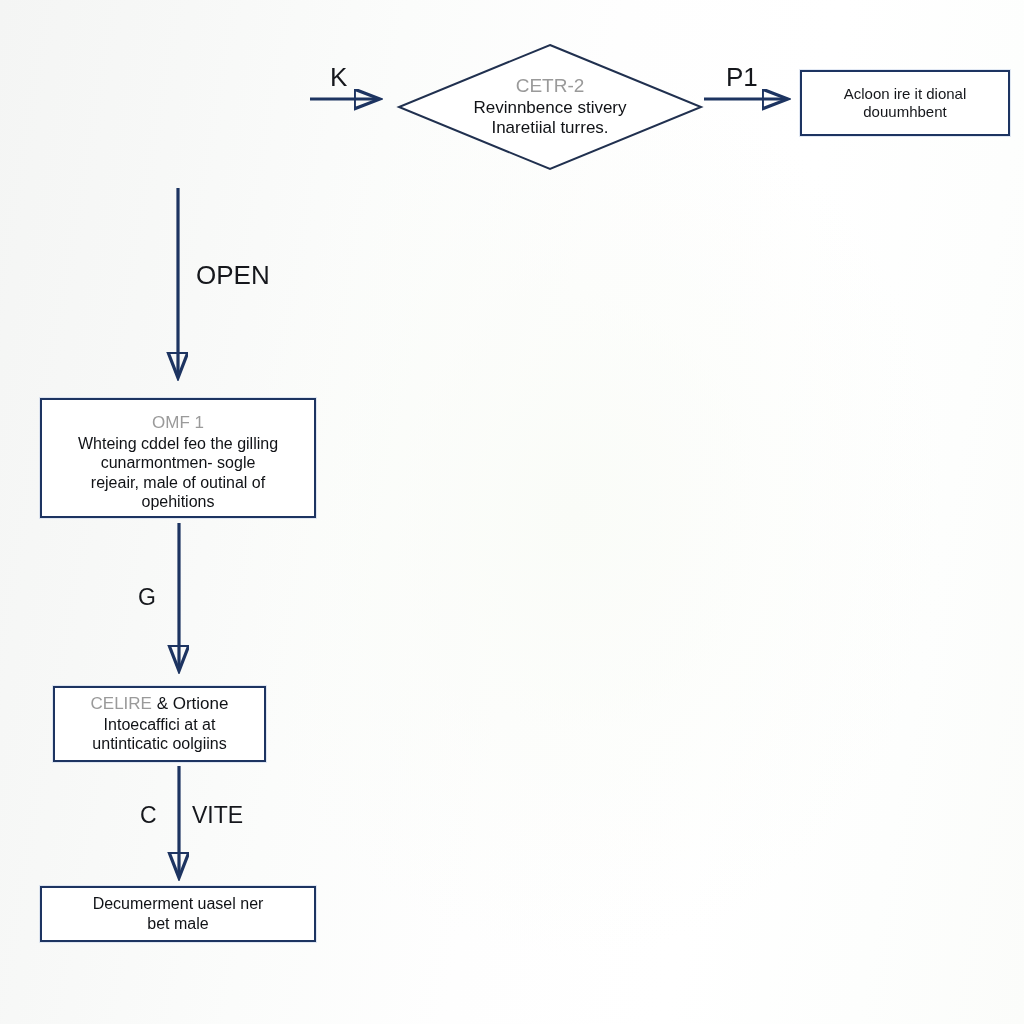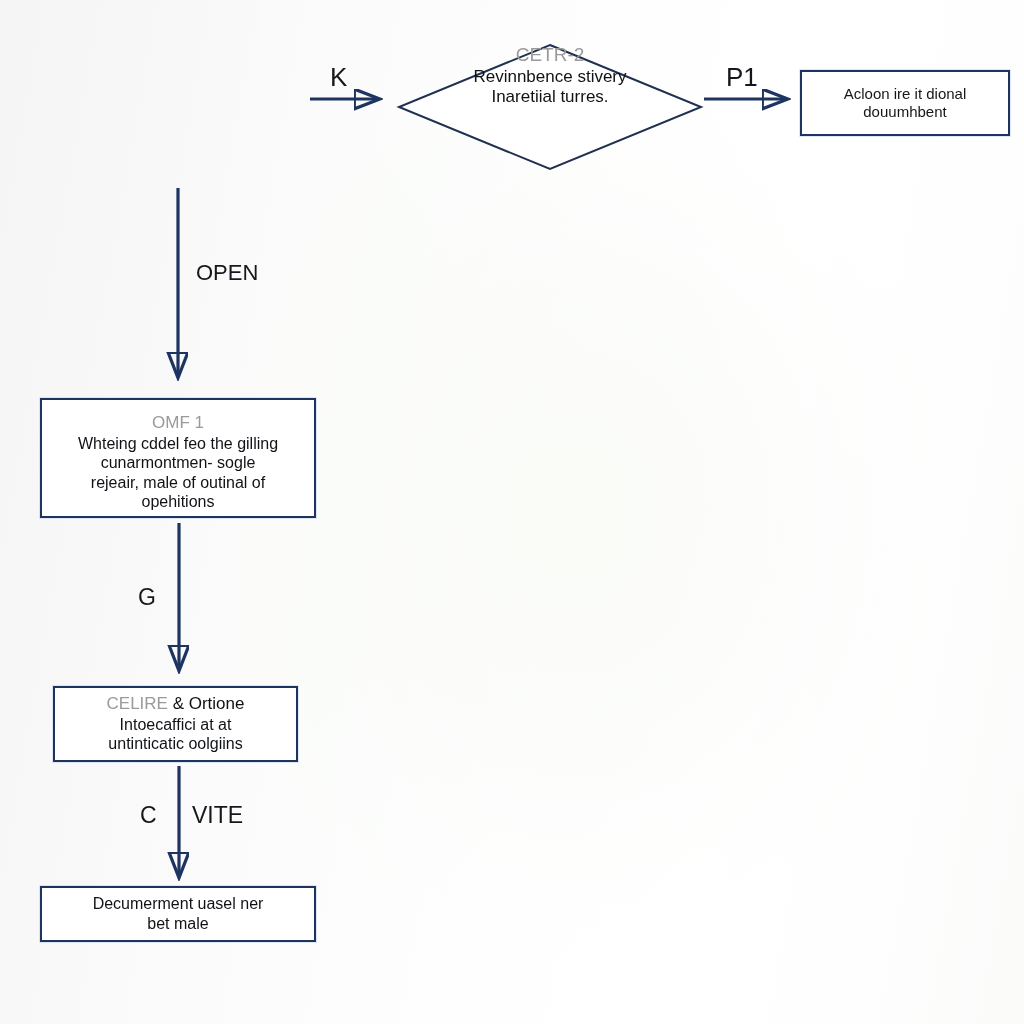--- a/index.html
+++ b/index.html
@@ -56,21 +56,21 @@
   }
   .diamond-label {
     position: absolute;
     left: 0;
     top: 0;
     width: 100%;
     height: 100%;
     display: flex;
     flex-direction: column;
     align-items: center;
-    justify-content: flex-start;
+    justify-content: center;
     text-align: center;
     line-height: 1.2;
     pointer-events: none;
   }
 
   .muted { color: #9a9a9a; }
   .dark  { color: #101216; }
   .bold-title {
     font-weight: bold;
     color: #0a0b0d;
@@ -137,21 +137,21 @@
   </div>
 
   <svg class="conn" style="left:162px; top:186px; width:32px; height:208px;" width="32" height="208">
     <defs>
       <marker id="arrowC" markerWidth="9" markerHeight="9" refX="7.4" refY="3.1" orient="auto" markerUnits="strokeWidth">
         <path d="M0,0 L8,3.1 L0,6.2 z" fill="#1d3461"></path>
       </marker>
     </defs>
     <line x1="16" y1="2" x2="16" y2="190" stroke-width="3.2" marker-end="url(#arrowC)"></line>
   </svg>
-  <div class="edge-label" style="left:196px; top:260px; font-size:22px;">OPEN</div>
+  <div class="edge-label" style="left:196px; top:260px; font-size:26px;">OPEN</div>
 
   <div class="node rect" style="left:40px; top:398px; width:276px; height:120px;align-items:flex-end;">
     <div class="rect-text">
       <div class="muted" style="font-size:17px;">OMF 1</div>
       <div class="dark" style="font-size:16px;">Whteing cddel feo the gilling</div>
       <div class="dark" style="font-size:16px;">cunarmontmen- sogle</div>
       <div class="dark" style="font-size:16px;">rejeair, male of outinal of</div>
       <div class="dark" style="font-size:16px;">opehitions</div>
     </div>
   </div>
@@ -159,21 +159,21 @@
   <svg class="conn" style="left:163px; top:521px; width:32px; height:166px;" width="32" height="166">
     <defs>
       <marker id="arrowD" markerWidth="9" markerHeight="9" refX="7.4" refY="3.1" orient="auto" markerUnits="strokeWidth">
         <path d="M0,0 L8,3.1 L0,6.2 z" fill="#1d3461"></path>
       </marker>
     </defs>
     <line x1="16" y1="2" x2="16" y2="148" stroke-width="3.2" marker-end="url(#arrowD)"></line>
   </svg>
   <div class="edge-label" style="left:138px; top:584px; font-size:23px;">G</div>
 
-  <div class="node rect" style="left:53px; top:686px; width:245px; height:76px;">
+  <div class="node rect" style="left:53px; top:686px; width:213px; height:76px;">
     <div class="rect-text">
       <div style="font-size:17px;">
         <span class="muted">CELIRE</span>
         <span class="dark">&amp; Ortione</span>
       </div>
       <div class="dark" style="font-size:16px;">Intoecaffici at at</div>
       <div class="dark" style="font-size:16px;">untinticatic oolgiins</div>
     </div>
   </div>
 

